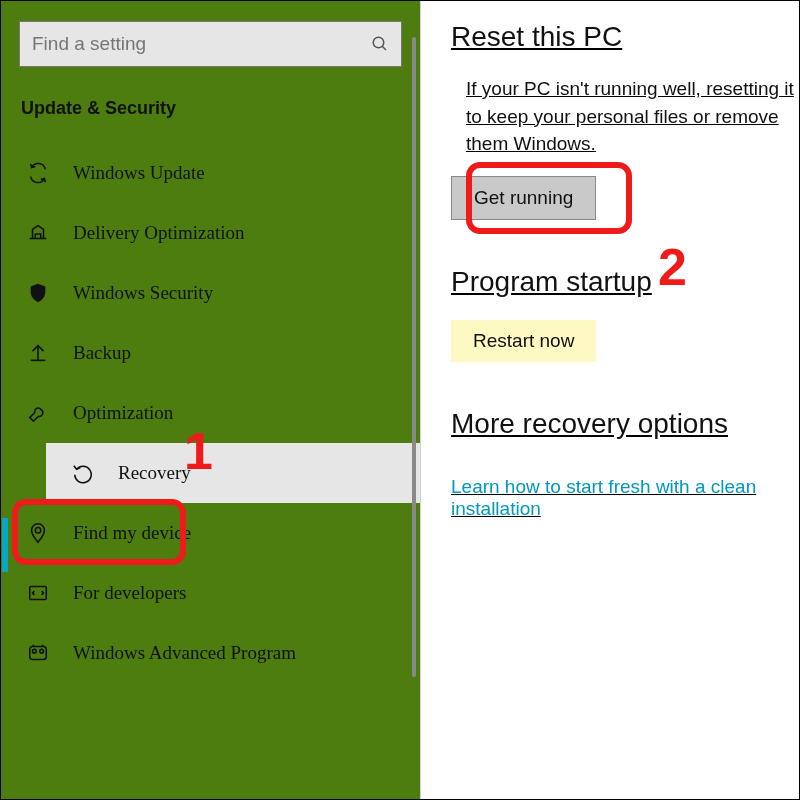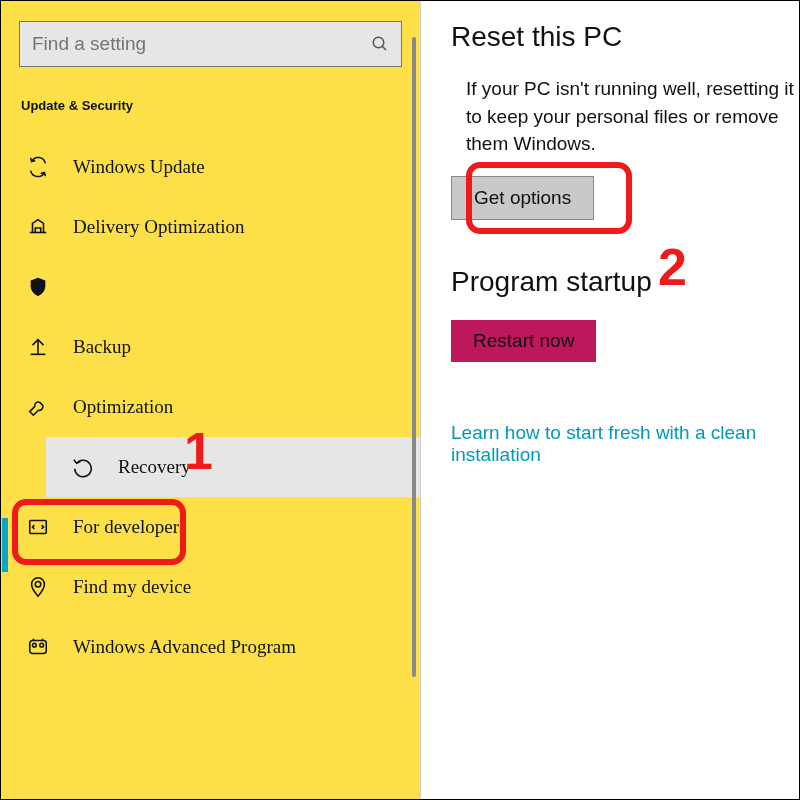--- a/index.html
+++ b/index.html
@@ -7,40 +7,40 @@
     font-family: "Segoe UI", Arial, sans-serif;
     background: #fff;
     width: 800px;
     height: 800px;
     overflow: hidden;
     border: 1px solid #000;
   }
   .layout { display: flex; height: 100%; }
   .sidebar {
     width: 420px;
-    background: #fde047;
+    background: #4d7c0f;
     padding: 20px 0 0 0;
     position: relative;
     border-right: 1px solid #d0d0d0;
   }
   .search-wrap { margin: 0 18px 18px 18px; }
   .search {
     display: flex; align-items: center;
     border: 1px solid #777;
     height: 46px;
     background: #e6e6e6;
     padding: 0 12px;
   }
   .search input {
     flex: 1; border: 0; background: transparent; outline: none;
     font-size: 19px; color: #555; font-family: inherit;
   }
   .search .sicon { font-size: 18px; color: #666; }
   .section-title {
-    font-size: 13px; font-weight: 600; color: #111;
+    font-size: 18px; font-weight: 600; color: #111;
     margin: 31px 20px 24px 20px;
   }
   .nav { display: flex; flex-direction: column; font-family: Liberation Serif, serif; }
   .nav-item {
     display: flex; align-items: center;
     height: 60px;
     padding: 0 20px 0 24px;
     font-size: 19px; color: #111;
     cursor: pointer;
     gap: 22px;
@@ -50,34 +50,34 @@
   .active-bar {
     position: absolute; left: 1px; width: 6px; height: 54px; background: #0aa6c6;
     top: 517px;
   }
   .scrollbar {
     position: absolute; right: 4px; top: 36px; width: 4px; height: 640px;
     background: #898989;
     border-radius: 2px;
   }
   .main {
-    flex: 1; padding: 20px 0 0 30px; overflow: hidden;
+    flex: 1; padding: 20px 0 0 30px; overflow: hidden; text-decoration: underline;
   }
   .h2 { font-size: 28px; font-weight: 400; color: #111; margin-bottom: 22px; }
   .para { font-size: 19px; color: #111; line-height: 1.45; margin-bottom: 18px; margin-left: 15px; }
   .btn {
     display: inline-block;
     padding: 10px 22px;
     font-size: 19px;
     color: #111;
     background: #c9c9c9;
     border: 1px solid #888;
     cursor: pointer;
   }
-  .btn.flat { border: 0; background: #be185d; }
+  .btn.flat { border: 0; background: #fef9c3; }
   .section-gap { height: 46px; }
   .link { color: #0099bc; font-size: 19px; cursor: pointer; }
   
   .anno {
     position: absolute;
     border: 6px solid #ef1a1a;
     border-radius: 14px;
     pointer-events: none;
   }
   .anno-label {
@@ -129,20 +129,21 @@
             </svg>
         </span>
         <span>Delivery Optimization</span>
       </div>
       <div class="nav-item">
         <span class="icon">
           <svg width="22" height="22" viewBox="0 0 24 24" fill="#111">
               <path d="M12 2l8 3v6c0 5-3.5 9-8 11-4.5-2-8-6-8-11V5l8-3z"></path>
             </svg>
         </span>
+        <span>Windows Security</span>
       </div>
       <div class="nav-item">
         <span class="icon">
           <svg width="22" height="22" viewBox="0 0 24 24" fill="none" stroke="#111" stroke-width="1.7">
               <line x1="12" y1="20" x2="12" y2="4"></line>
               <polyline points="6 10 12 4 18 10"></polyline>
               <line x1="4" y1="20" x2="20" y2="20"></line>
             </svg>
         </span>
         <span>Backup</span>
@@ -160,34 +161,34 @@
           <svg width="24" height="22" viewBox="0 0 26 24" fill="none" stroke="#111" stroke-width="1.7">
               <path d="M4 14a9 9 0 1 0 2-6"></path>
               <polyline points="3 4 6 8 10 6"></polyline>
             </svg>
         </span>
         <span>Recovery</span>
       </div>
       <div class="nav-item">
         <span class="icon">
           <svg width="22" height="22" viewBox="0 0 24 24" fill="none" stroke="#111" stroke-width="1.7">
+              <circle cx="12" cy="9" r="3"></circle>
+              <path d="M12 2a7 7 0 0 1 7 7c0 5-7 13-7 13S5 14 5 9a7 7 0 0 1 7-7z"></path>
+            </svg>
+        </span>
+        <span>Find my device</span>
+      </div>
+      <div class="nav-item">
+        <span class="icon">
+          <svg width="22" height="22" viewBox="0 0 24 24" fill="none" stroke="#111" stroke-width="1.7">
               <rect x="3" y="5" width="18" height="14" rx="1"></rect>
               <path d="M8 10l-2 2 2 2M16 10l2 2-2 2"></path>
             </svg>
         </span>
         <span>For developers</span>
-      </div>
-      <div class="nav-item">
-        <span class="icon">
-          <svg width="22" height="22" viewBox="0 0 24 24" fill="none" stroke="#111" stroke-width="1.7">
-              <circle cx="12" cy="9" r="3"></circle>
-              <path d="M12 2a7 7 0 0 1 7 7c0 5-7 13-7 13S5 14 5 9a7 7 0 0 1 7-7z"></path>
-            </svg>
-        </span>
-        <span>Find my device</span>
       </div>
       <div class="nav-item">
         <span class="icon">
           <svg width="22" height="22" viewBox="0 0 24 24" fill="none" stroke="#111" stroke-width="1.7">
               <circle cx="8" cy="10" r="2"></circle>
               <circle cx="16" cy="10" r="2"></circle>
               <rect x="3" y="5" width="18" height="14" rx="3"></rect>
               <path d="M7 3v2M17 3v2"></path>
             </svg>
         </span>
@@ -196,30 +197,31 @@
     </div>
 
     <div class="active-bar"></div>
     <div class="scrollbar"></div>
   </div>
 
   <div class="main" style="position:relative">
     <div class="h2">Reset this PC</div>
     <div class="para">If your PC isn't running well, resetting it to keep your personal files or remove them Windows.</div>
     <div style="position:relative; display:inline-block;">
-      <button class="btn">Get options</button>
+      <button class="btn">Get running</button>
     </div>
 
     <div class="section-gap"></div>
 
     <div class="h2">Program startup</div>
     <button class="btn flat">Restart now</button>
 
     <div class="section-gap"></div>
 
+    <div class="h2">More recovery options</div>
     <div style="height:14px"></div>
     <span class="link">Learn how to start fresh with a clean installation</span>
   </div>
 </div>
 
 <div class="anno" style="left:12px; top:499px; width:174px; height:66px;"></div>
 <div class="anno-label" style="left:184px; top:421px;">1</div>
 
 <div class="anno" style="left:466px; top:162px; width:166px; height:72px;"></div>
 <div class="anno-label" style="left:658px; top:237px;">2</div>

